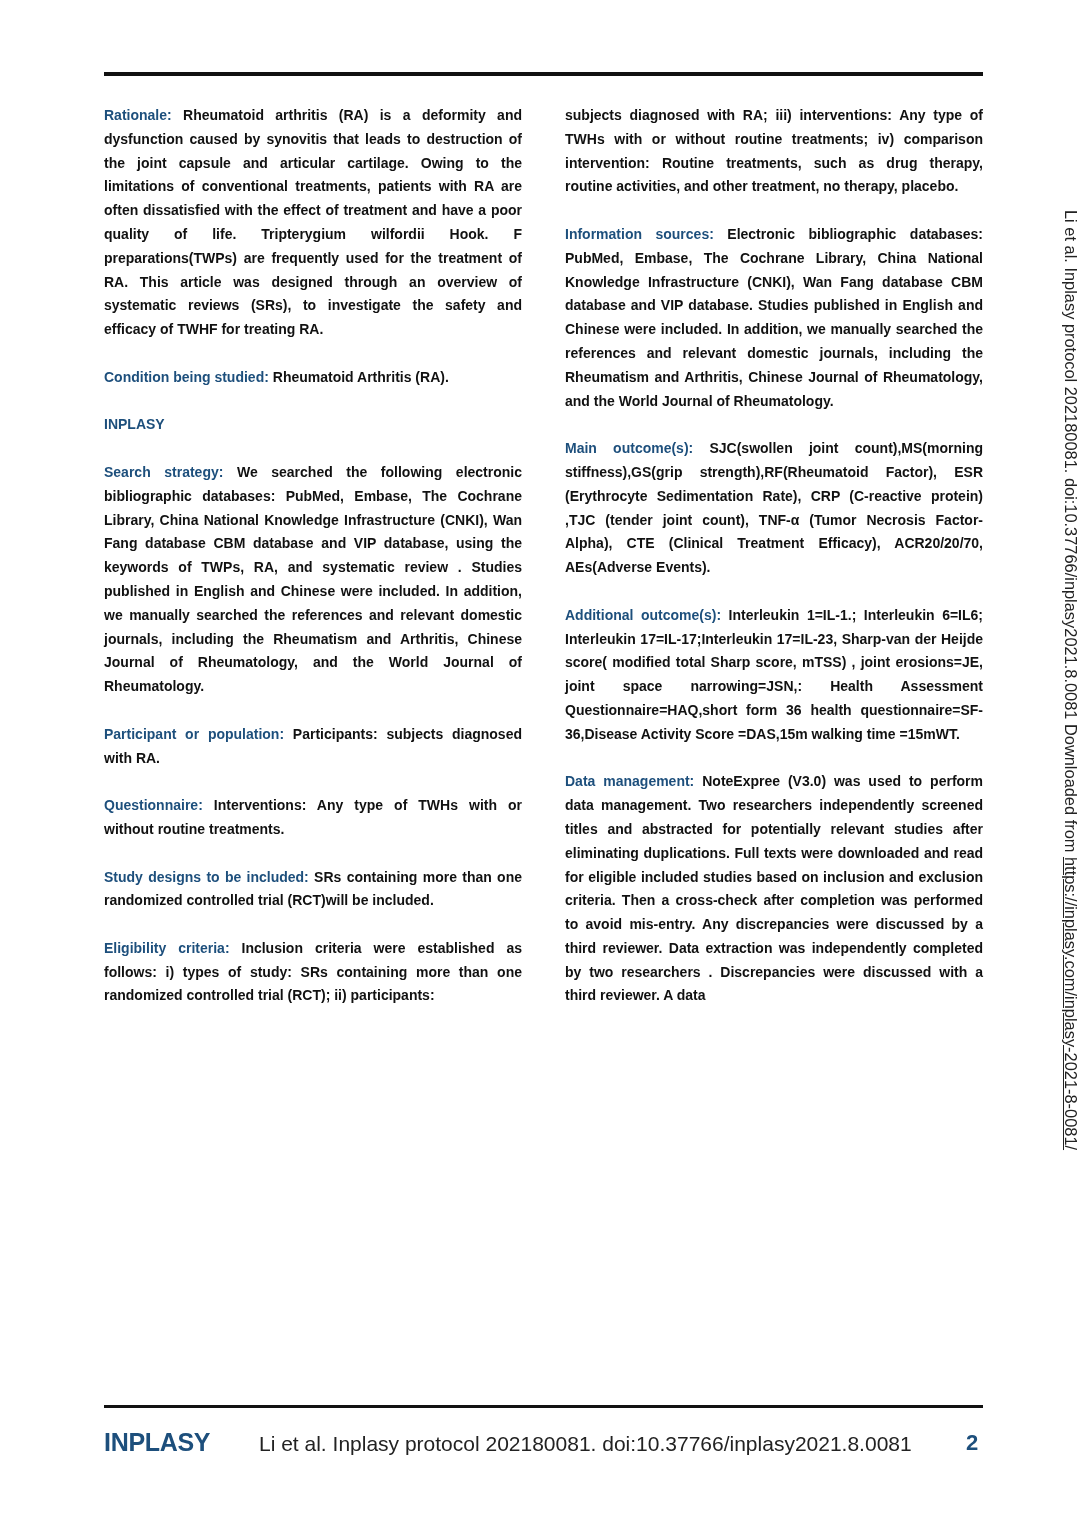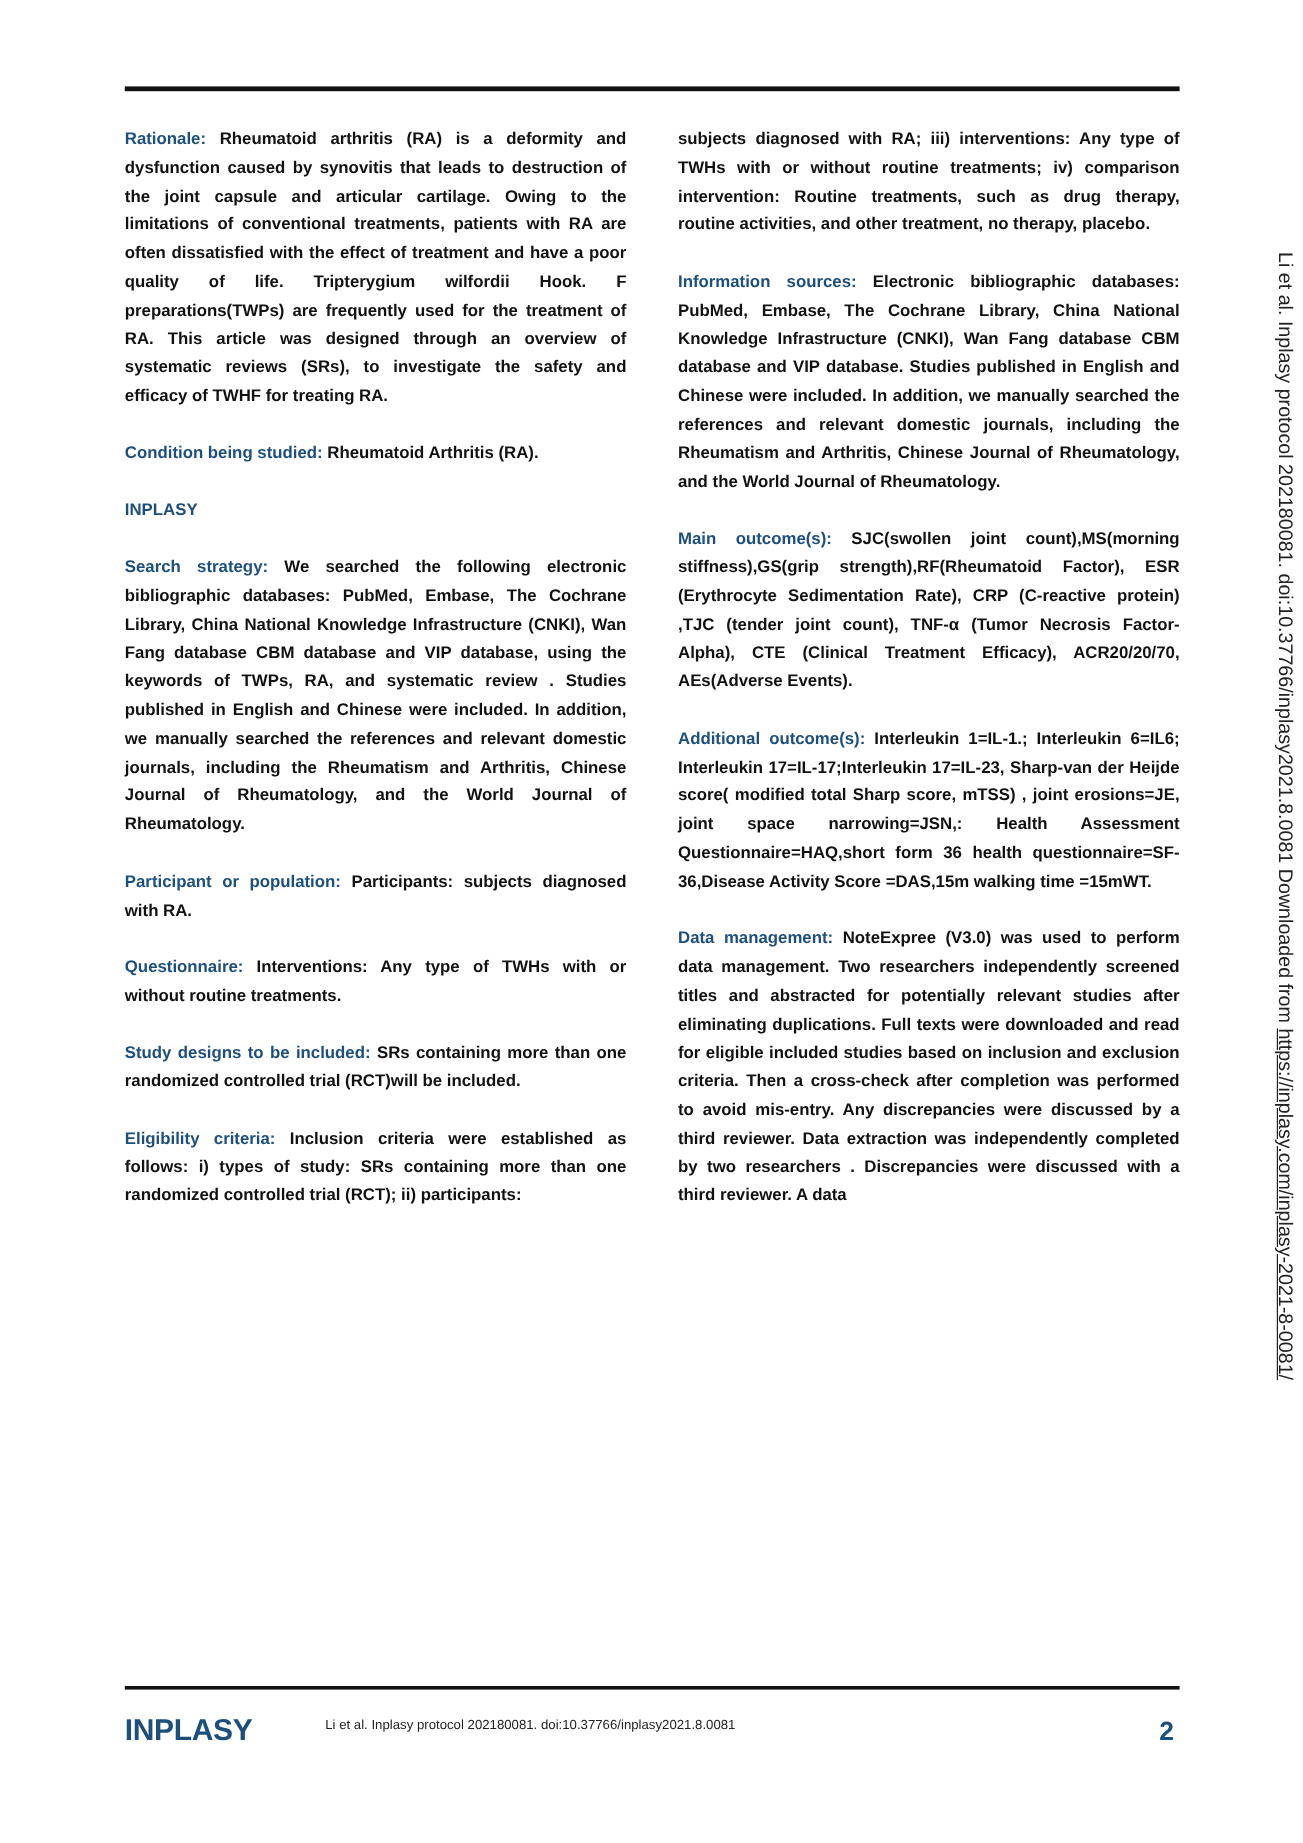--- a/index.html
+++ b/index.html
@@ -12,21 +12,21 @@
   .col-right { left:565px; }
   .para { text-align:justify; margin:0 0 23.8px 0; }
   .para.last { margin-bottom:0;margin-top:17px; }
   .label { color:#1d4f7c; }
   .heading { color:#1d4f7c; margin:0 0 23.8px 0; }
   .sidebar { position:absolute; left:1050px; top:210px; width:40px; height:1120px; }
   .sidebar-text { position:absolute; left:0; top:0; transform-origin:0 0; transform:translate(30px,0) rotate(90deg);
                   white-space:nowrap; font-size:16.4px; color:#222; font-weight:normal; }
   .sidebar-text .link { text-decoration:underline; }
   .footer-brand { position:absolute; left:104px; top:1428px; font-size:25px; font-weight:bold; color:#1d4f7c; letter-spacing:-0.3px; }
-  .footer-cite { position:absolute; left:271px; top:1432px; font-size:11px; color:#222; }
+  .footer-cite { position:absolute; left:259px; top:1432px; font-size:21px; color:#222; }
   .footer-page { position:absolute; left:966px; top:1430px; font-size:22px; font-weight:bold; color:#1d4f7c; }
 </style>
 </head>
 <body>
 
 <div class="rule-top"></div>
 
 <div class="col col-left">
   <p class="para">
     <span class="label">Rationale:</span><span> Rheumatoid arthritis (RA) is a deformity and dysfunction caused by synovitis that leads to destruction of the joint capsule and articular cartilage. Owing to the limitations of conventional treatments, patients with RA are often dissatisfied with the effect of treatment and have a poor quality of life. Tripterygium wilfordii Hook. F preparations(TWPs) are frequently used for the treatment of RA. This article was designed through an overview of systematic reviews (SRs), to investigate the safety and efficacy of TWHF for treating RA.</span>

